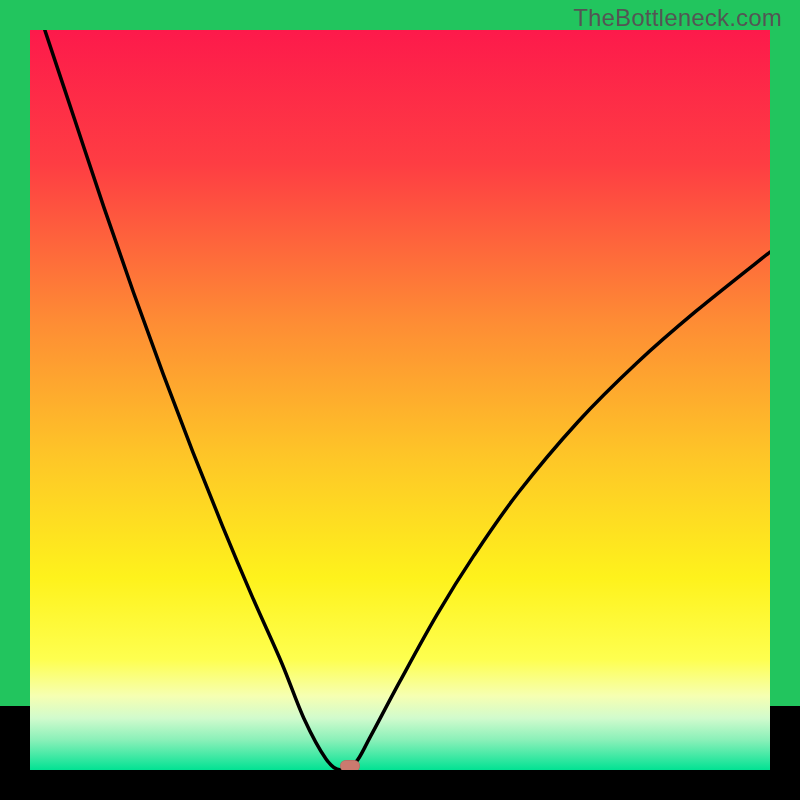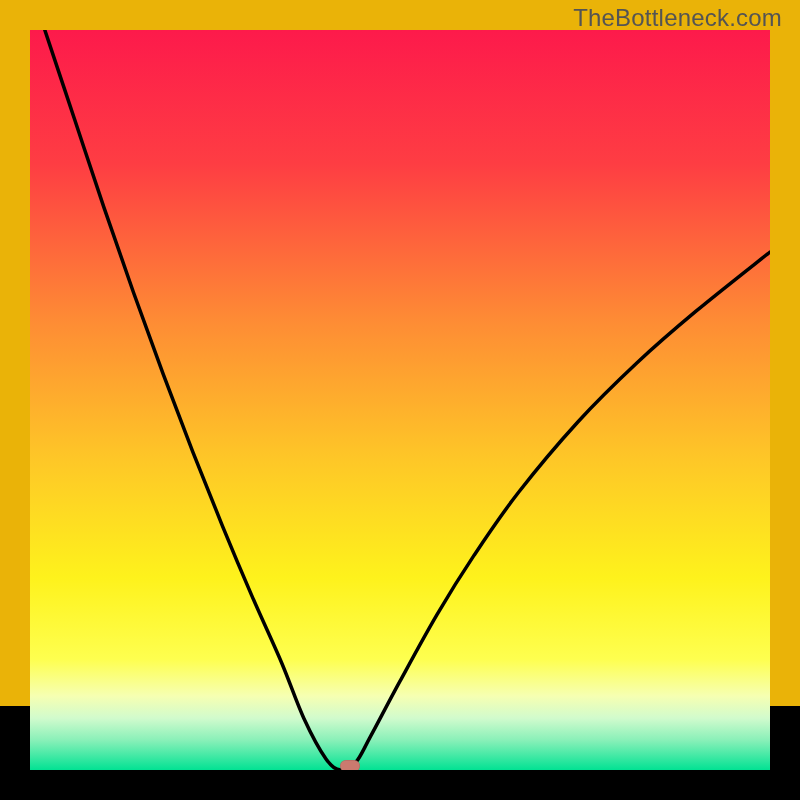--- a/index.html
+++ b/index.html
@@ -8,21 +8,21 @@
     width: 800px;
     height: 800px;
     background: #000;
     font-family: Arial, Helvetica, sans-serif;
     overflow: hidden;
   }
   .frame {
     position: relative;
     width: 800px;
     height: 706px;
-    background: #eab308;
+    background: #22c55e;
   }
   .watermark {
     position: absolute;
     top: 4px;
     right: 18px;
     color: #545454;
     font-size: 24px;
     font-weight: 500;
     letter-spacing: 0.2px;
     z-index: 10;

